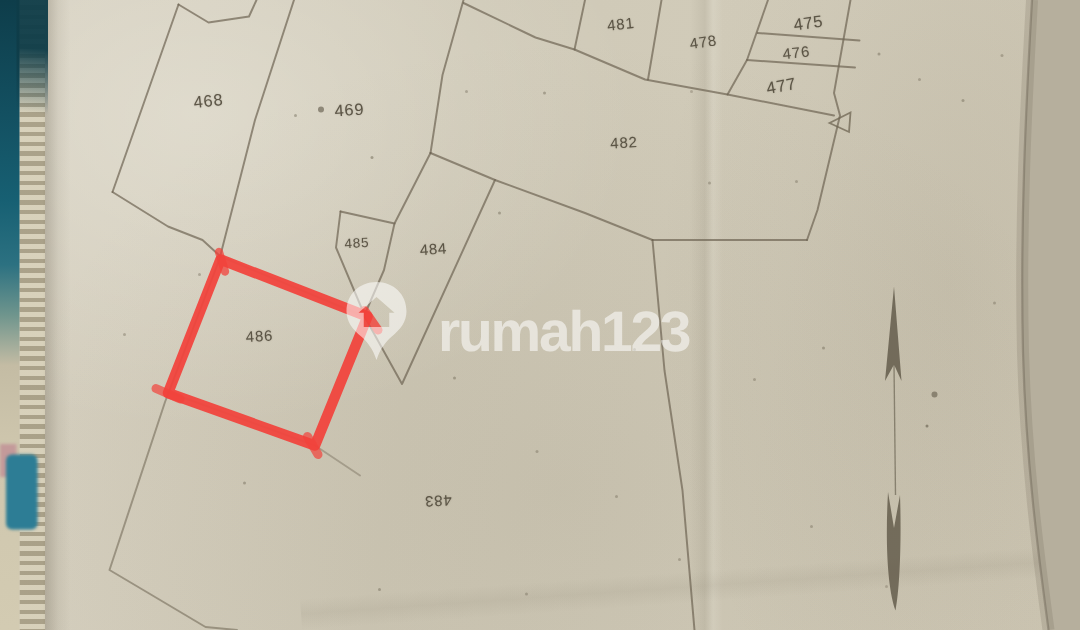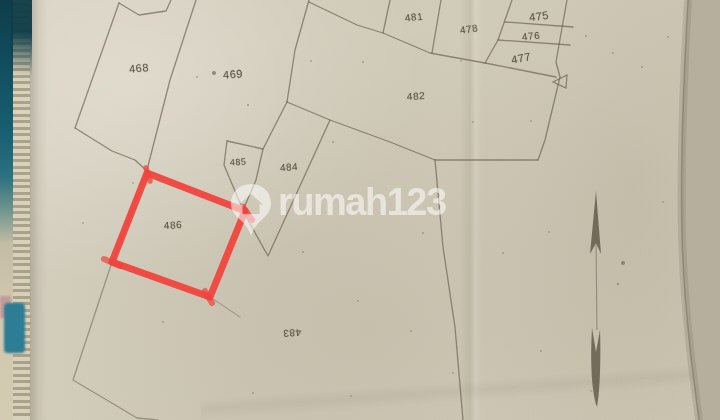--- a/index.html
+++ b/index.html
@@ -45,21 +45,21 @@
       612px 52px 0 0 rgba(98,90,72,.35), 641px 66px 0 0 rgba(98,90,72,.4),
       667px 36px 0 0 rgba(98,90,72,.35), 540px 350px 0 0 rgba(98,90,72,.35),
       590px 390px 0 0 rgba(98,90,72,.3), 350px 395px 0 0 rgba(98,90,72,.35),
       410px 330px 0 0 rgba(98,90,72,.35), 310px 60px 0 0 rgba(98,90,72,.35),
       460px 60px 0 0 rgba(98,90,72,.3), 530px 120px 0 0 rgba(98,90,72,.35);}
   svg.mapsvg{position:absolute;inset:0;}
   
   .parcel-label{position:absolute;color:rgba(80,73,58,.88);letter-spacing:.5px;
     text-shadow:0 0 1px rgba(80,73,58,.35);white-space:nowrap;}
   
-  .watermark{position:absolute;left:230px;top:183px;height:58px;display:flex;align-items:flex-start;gap:6px;}
+  .watermark{position:absolute;left:230px;top:183px;height:58px;display:flex;align-items:flex-end;gap:20px;}
   .watermark-text{font-weight:bold;font-size:38px;letter-spacing:-1.5px;color:rgba(255,255,255,.55);
     line-height:1;}
 </style>
 </head>
 <body>
 
 <div class="scene">
   <div class="paper"></div>
   <div class="crease-v"></div>
   <div class="crease-d"></div>

